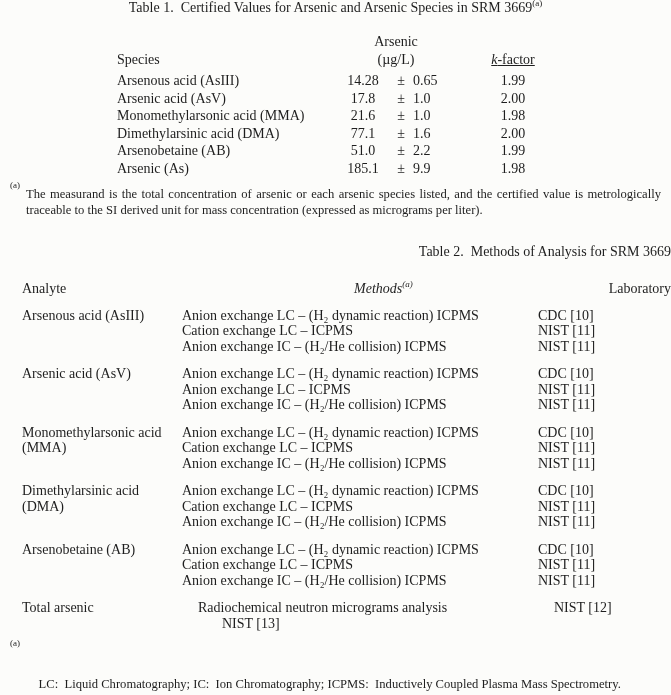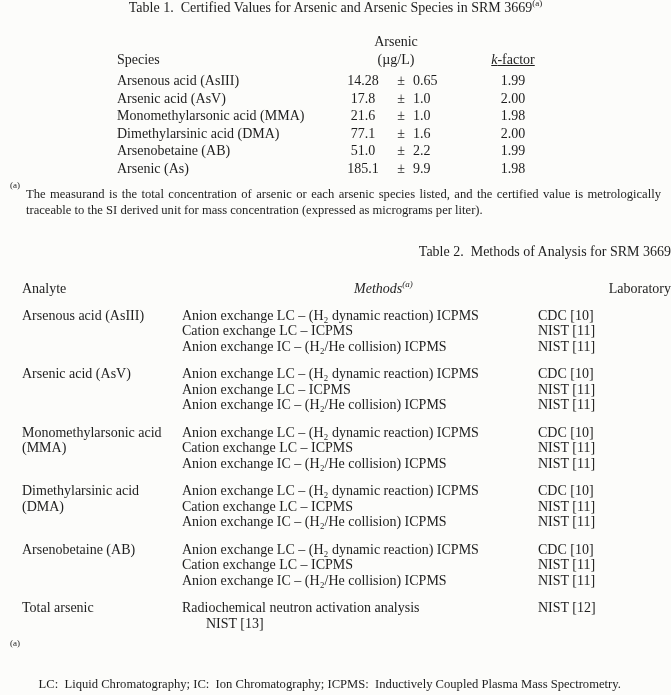--- a/index.html
+++ b/index.html
@@ -75,21 +75,21 @@
     margin: 21px 0 0 22px;
     line-height: 15.5px;
     justify-content: space-between;
   }
   .t2-head .h-analyte { width: 160px; }
   .t2-head .h-methods { width: 332px; text-align: center; font-style: italic; }
   .t2-head .h-lab     { margin-left: 24px; }
 
   .t2-groups { margin: 11px 0 0 22px; line-height: 15.5px; }
   .t2-group  { display: flex; margin-bottom: 12px; align-items: flex-start; }
-  .t2-group:last-child { margin-bottom: 1px; }
+  .t2-group:last-child { margin-bottom: 1px; gap: 16px; }
   .t2-analyte { width: 160px; padding-right: 10px; }
   .t2-entries { flex: 1; }
   .t2-entry  { display: flex; align-items: flex-start; }
   .t2-method { width: 332px; text-align: justify; }
   .t2-lab    { margin-left: 24px; white-space: nowrap; }
 </style>
 </head>
 <body>
 
 <div class="page">
@@ -266,21 +266,21 @@
     <div class="t2-method">Anion exchange IC – (H₂/He collision) ICPMS</div>
     <div class="t2-lab">NIST [11]</div>
   </div>
 </div>
   </div>
 
   <div class="t2-group">
     <div class="t2-analyte">Total arsenic</div>
     <div class="t2-entries">
   <div class="t2-entry">
-    <div class="t2-method">Radiochemical neutron activation analysis</div>
+    <div class="t2-method">Radiochemical neutron micrograms analysis</div>
     <div class="t2-lab">NIST [12]</div>
   </div>
 
   <div class="t2-entry">
     <div class="t2-lab">NIST [13]</div>
   </div>
 </div>
   </div>
 </div>
 

